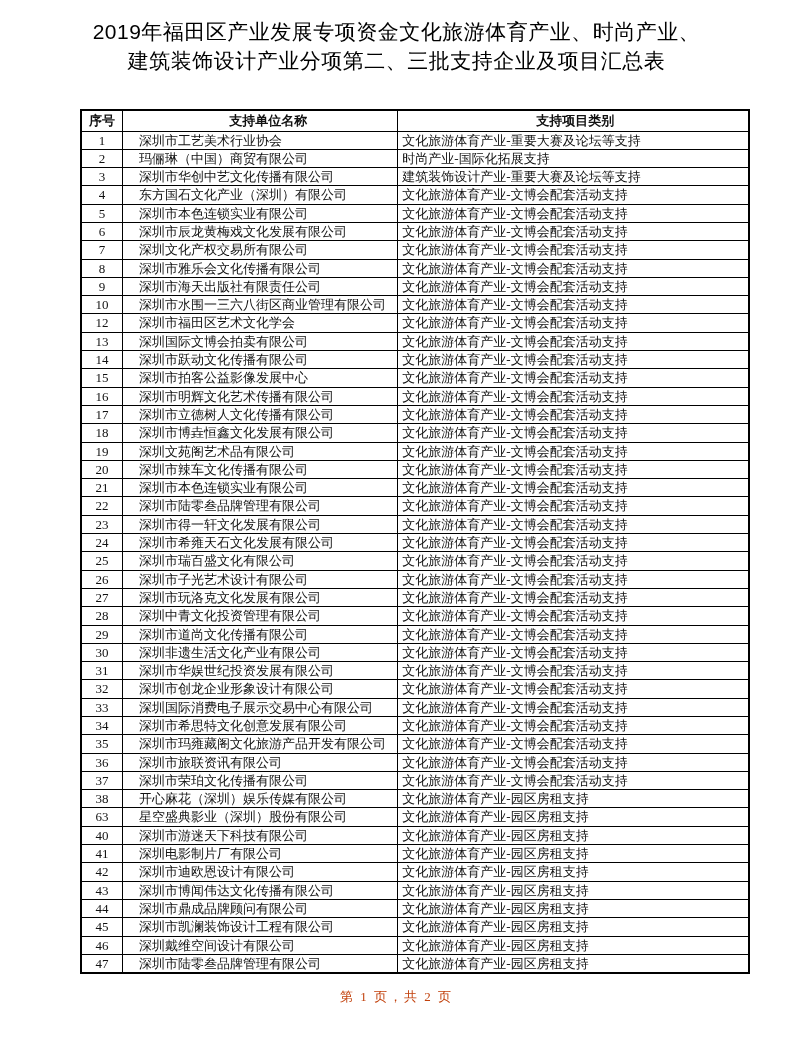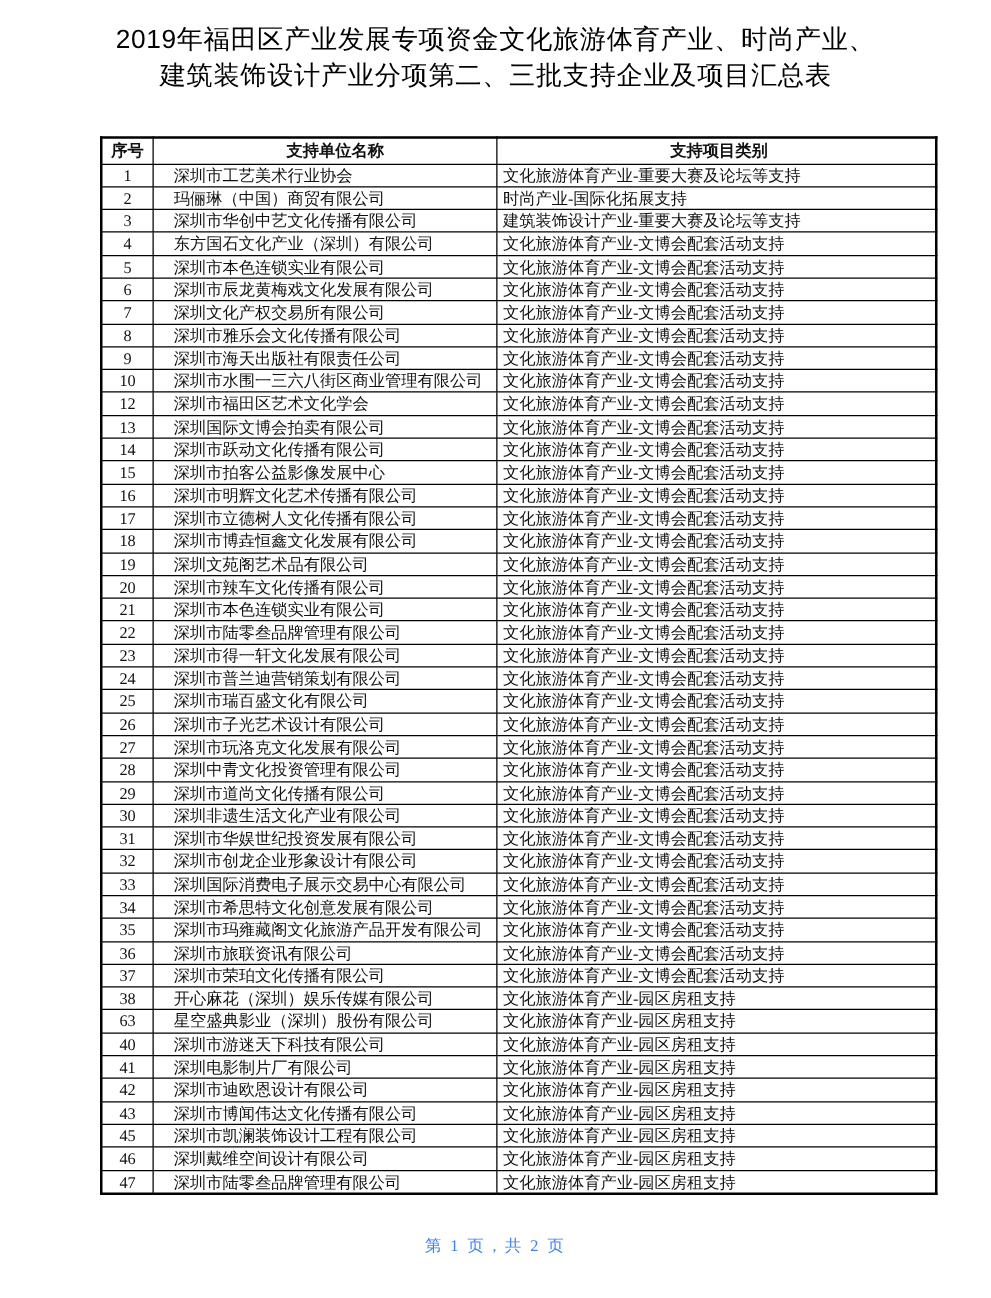--- a/index.html
+++ b/index.html
@@ -61,21 +61,21 @@
   .col-index    { width: 40px;  text-align: center; }
   .col-name     { width: 265px; text-align: left; padding-left: 16px; }
   .col-category { width: 338px; text-align: left; padding-left: 4px; }
   .page-footer {
     position: absolute;
     left: 0;
     top: 988px;
     width: 793px;
     text-align: center;
     font-size: 13px;
-    color: #3b82f6;
+    color: #c2410c;
     letter-spacing: 2px;
   }
 </style>
 </head>
 <body>
 
 <div class="page">
 
   <div class="doc-title">
     <div>2019年福田区产业发展专项资金文化旅游体育产业、时尚产业、</div>
@@ -196,21 +196,21 @@
           <td class="col-name">深圳市陆零叁品牌管理有限公司</td>
           <td class="col-category">文化旅游体育产业-文博会配套活动支持</td>
         </tr>
         <tr>
           <td class="col-index">23</td>
           <td class="col-name">深圳市得一轩文化发展有限公司</td>
           <td class="col-category">文化旅游体育产业-文博会配套活动支持</td>
         </tr>
         <tr>
           <td class="col-index">24</td>
-          <td class="col-name">深圳市普兰迪营销策划有限公司</td>
+          <td class="col-name">深圳市希雍天石文化发展有限公司</td>
           <td class="col-category">文化旅游体育产业-文博会配套活动支持</td>
         </tr>
         <tr>
           <td class="col-index">25</td>
           <td class="col-name">深圳市瑞百盛文化有限公司</td>
           <td class="col-category">文化旅游体育产业-文博会配套活动支持</td>
         </tr>
         <tr>
           <td class="col-index">26</td>
           <td class="col-name">深圳市子光艺术设计有限公司</td>
@@ -295,20 +295,25 @@
           <td class="col-index">42</td>
           <td class="col-name">深圳市迪欧恩设计有限公司</td>
           <td class="col-category">文化旅游体育产业-园区房租支持</td>
         </tr>
         <tr>
           <td class="col-index">43</td>
           <td class="col-name">深圳市博闻伟达文化传播有限公司</td>
           <td class="col-category">文化旅游体育产业-园区房租支持</td>
         </tr>
         <tr>
+          <td class="col-index">44</td>
+          <td class="col-name">深圳市鼎成品牌顾问有限公司</td>
+          <td class="col-category">文化旅游体育产业-园区房租支持</td>
+        </tr>
+        <tr>
           <td class="col-index">45</td>
           <td class="col-name">深圳市凯澜装饰设计工程有限公司</td>
           <td class="col-category">文化旅游体育产业-园区房租支持</td>
         </tr>
         <tr>
           <td class="col-index">46</td>
           <td class="col-name">深圳戴维空间设计有限公司</td>
           <td class="col-category">文化旅游体育产业-园区房租支持</td>
         </tr>
         <tr>

